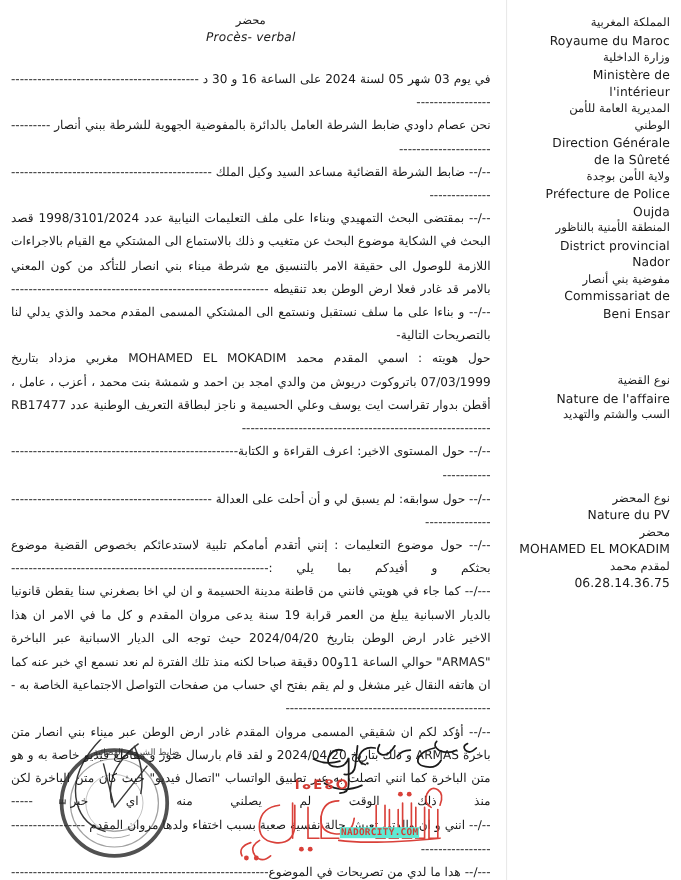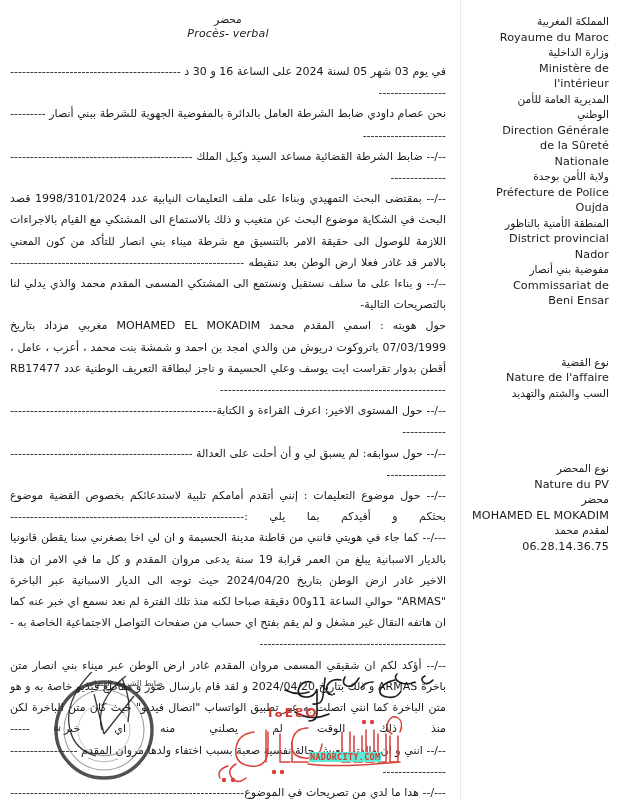--- a/index.html
+++ b/index.html
@@ -146,21 +146,20 @@
     <div class="side-block">
       <div class="side-line ar">المملكة المغربية</div>
       <div class="side-line fr">Royaume du Maroc</div>
       <div class="side-line ar">وزارة الداخلية</div>
       <div class="side-line fr">Ministère de</div>
       <div class="side-line fr">l'intérieur</div>
       <div class="side-line ar">المديرية  العامة للأمن</div>
       <div class="side-line ar">الوطني</div>
       <div class="side-line fr">Direction Générale</div>
       <div class="side-line fr">de la Sûreté</div>
-      <div class="side-line fr">Nationale</div>
       <div class="side-line ar">ولاية الأمن بوجدة</div>
       <div class="side-line fr">Préfecture de Police</div>
       <div class="side-line fr">Oujda</div>
       <div class="side-line ar">المنطقة  الأمنية بالناظور</div>
       <div class="side-line fr">District provincial</div>
       <div class="side-line fr">Nador</div>
       <div class="side-line ar">مفوضية بني أنصار</div>
       <div class="side-line fr">Commissariat de</div>
       <div class="side-line fr">Beni Ensar</div>
     </div>

